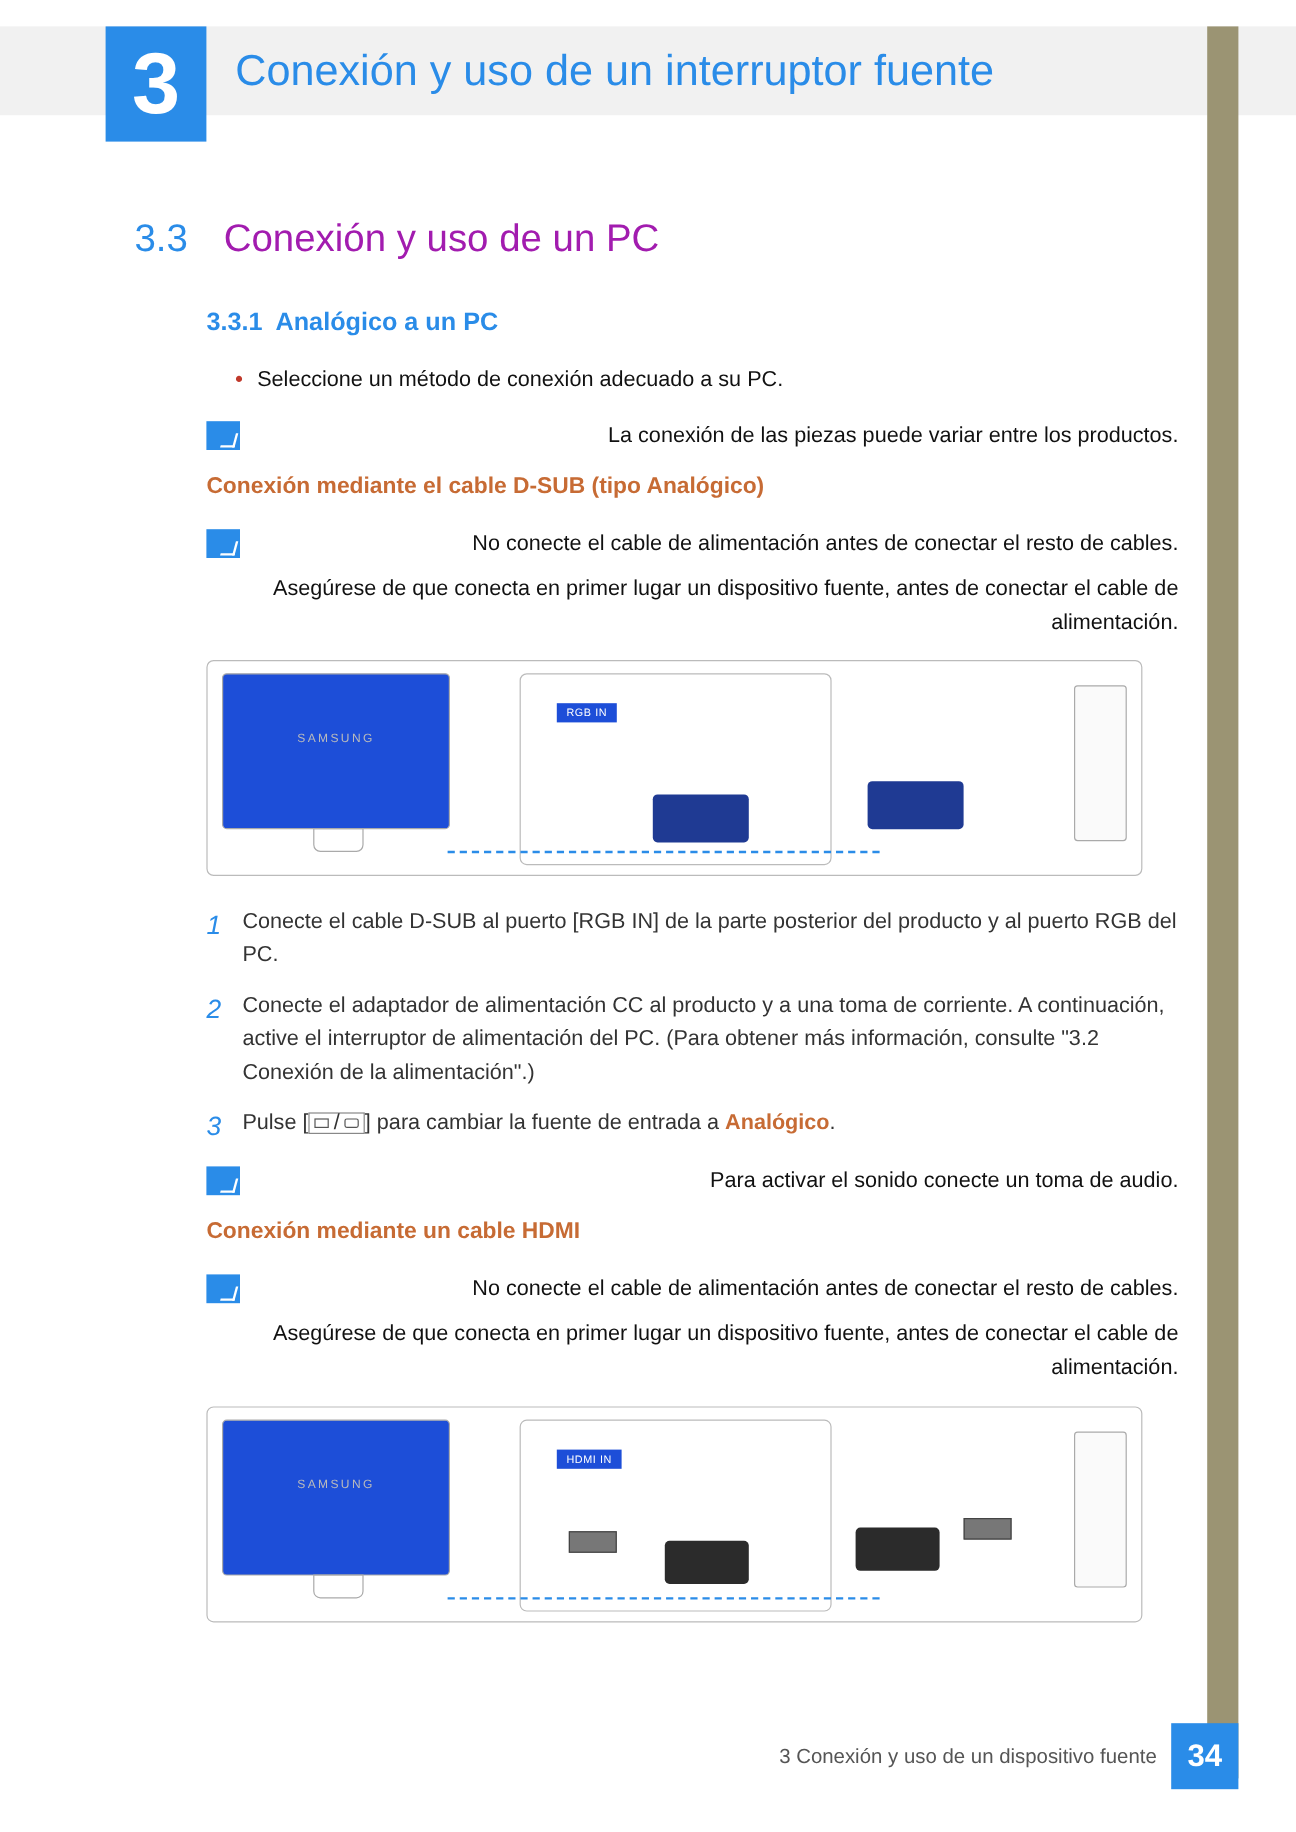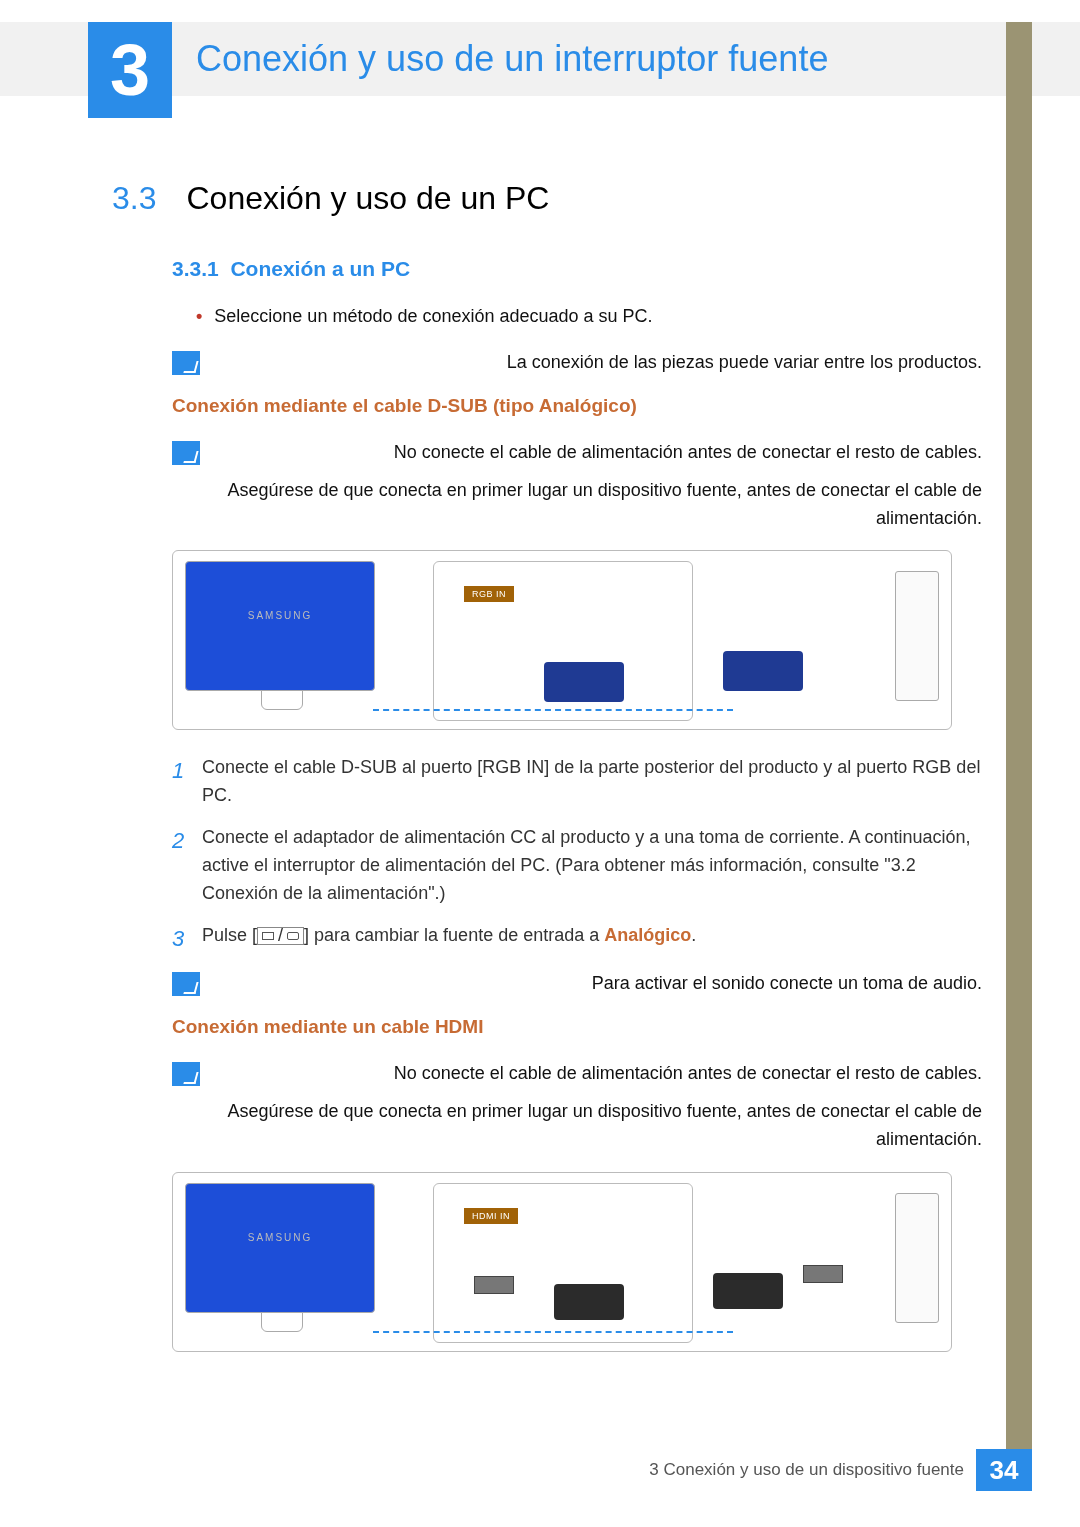--- a/index.html
+++ b/index.html
@@ -19,21 +19,21 @@
     display: flex; align-items: center; justify-content: center;
   }
   .chapter-title {
     position: absolute; top: 38px; left: 196px; font-size: 36px; color: #2a8ce8; font-weight: normal;
   }
   .content {
     position: absolute; top: 180px; left: 112px; width: 870px;
   }
   .section-line { display: flex; align-items: baseline; margin-bottom: 40px; }
   .section-number { font-size: 32px; color: #2a8ce8; margin-right: 30px; }
-  .section-title { font-size: 32px; color: #000000; }
+  .section-title { font-size: 32px; color: #a21caf; }
   .subsection { font-size: 21px; font-weight: bold; color: #2a8ce8; margin-left: 60px; margin-bottom: 22px; }
   .body-block { margin-left: 60px; font-size: 18px; line-height: 1.55; color: #111; }
   .bullet-row { display: flex; margin-bottom: 18px; }
   .bullet-dot { color: #c0392b; margin: 0 12px 0 24px; font-weight: bold; }
   .note-row { display: flex; margin-bottom: 18px; text-align: right; }
   .note-icon {
     flex: 0 0 28px; height: 24px; background: #2a8ce8; margin-right: 16px; margin-top: 2px;
     position: relative;
   }
   .note-icon::after {
@@ -50,21 +50,21 @@
     position: absolute; left: 12px; top: 10px; width: 190px; height: 130px;
     border: 1.5px solid #aaa; border-radius: 4px; background: #1d4ed8;
   }
   .monitor::after { content:""; position:absolute; bottom:-20px; left:75px; width:40px; height:18px; border:1.5px solid #aaa; border-radius: 0 0 6px 6px; }
   .monitor-brand { position:absolute; top:48px; left:0; right:0; text-align:center; font-size:10px; letter-spacing:2px; color:#bbb; }
   .port-box {
     position: absolute; left: 260px; top: 10px; width: 260px; height: 160px;
     border: 1px solid #bbb; border-radius: 6px;
   }
   .port-label {
-    position: absolute; top: 24px; left: 30px; background: #a16207; color: #fff;
+    position: absolute; top: 24px; left: 30px; background: #1d4ed8; color: #fff;
     font-size: 9px; padding: 3px 8px; letter-spacing: 0.5px;
   }
   .conn {
     position: absolute; width: 80px; height: 40px; background: #1f3a93; border-radius: 4px;
   }
   .conn.black { background: #2b2b2b; }
   .cable-line {
     position: absolute; border-top: 2px dashed #2a8ce8; height: 0;
   }
   .pc-box {
@@ -81,42 +81,42 @@
   .inline-btn {
     display: inline-flex; align-items: center; vertical-align: middle;
     border: 1px solid #888; padding: 0 4px; height: 18px; gap: 4px;
   }
   .small-rect { width: 12px; height: 8px; border: 1.5px solid #555; }
   .footer {
     position: absolute; bottom: 36px; right: 48px; display: flex; align-items: center;
   }
   .footer-text { font-size: 17px; color: #555; margin-right: 0; }
   .footer-page {
-    width: 56px; height: 42px; background: #2a8ce8; color: #fff; font-size: 26px; font-weight: bold;
+    width: 56px; height: 55px; background: #2a8ce8; color: #fff; font-size: 26px; font-weight: bold;
     display: flex; align-items: center; justify-content: center; margin-left: 12px;
   }
 </style>
 </head>
 <body>
 
 <div class="top-bar"></div>
 <div class="right-bar"></div>
 <div class="chapter-badge">3</div>
 <div class="chapter-title">Conexión y uso de un interruptor fuente</div>
 
 <div class="content">
 
   <div class="section-line">
     <div class="section-number">3.3</div>
     <div class="section-title">Conexión y uso de un PC</div>
   </div>
 
   <div class="subsection">
     <span>3.3.1</span>&nbsp;
-    <span>Conexión a un PC</span>
+    <span>Analógico a un PC</span>
   </div>
 
   <div class="body-block">
     <div class="bullet-row">
       <span class="bullet-dot">•</span>
       <span>Seleccione un método de conexión adecuado a su PC.</span>
     </div>
     <div class="note-row">
       <div class="note-icon"></div>
       <div class="note-text">La conexión de las piezas puede variar entre los productos.</div>

